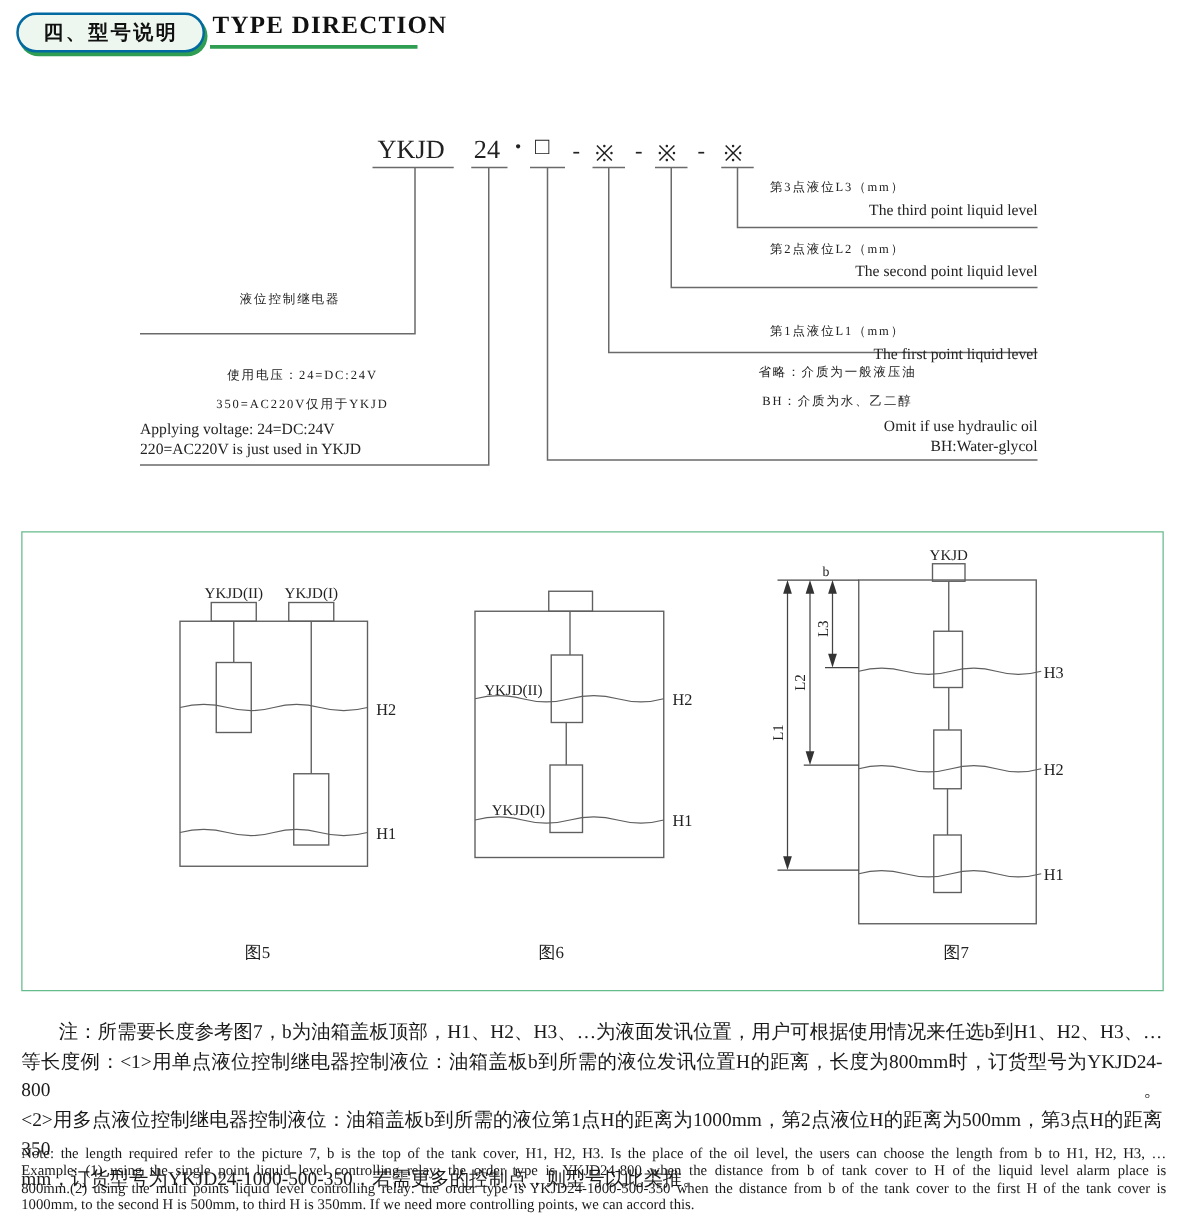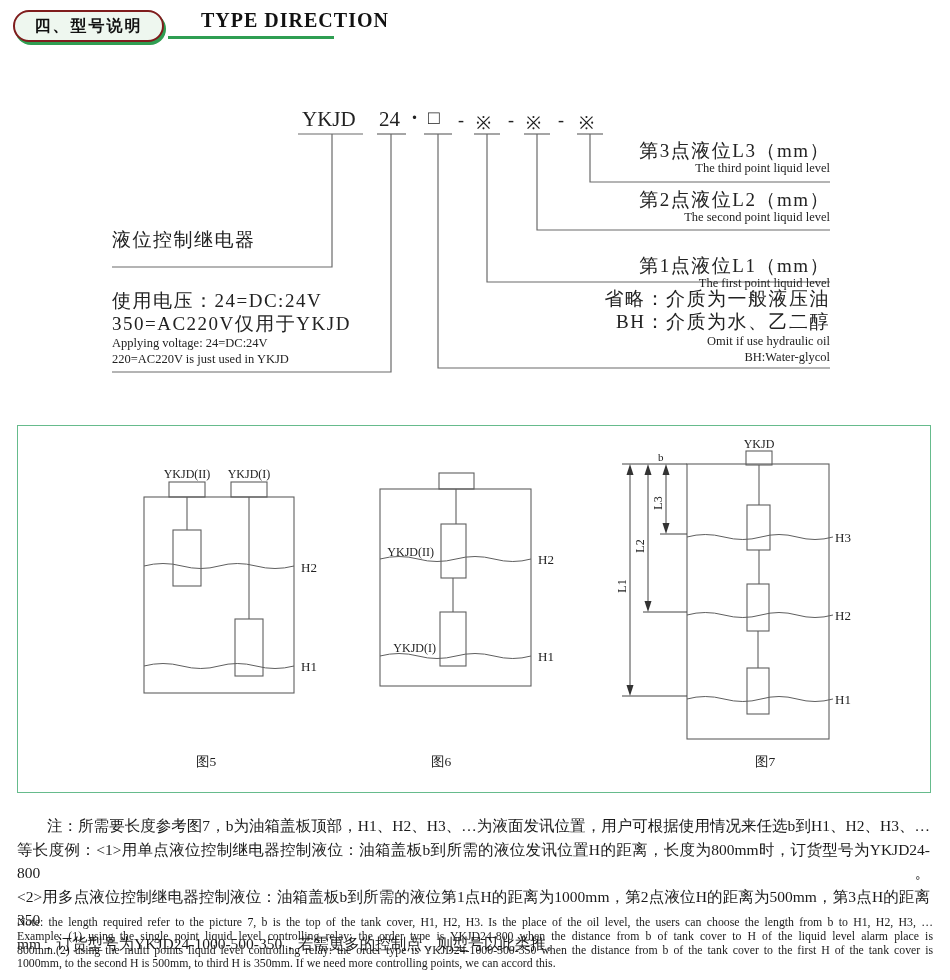--- a/index.html
+++ b/index.html
@@ -2,36 +2,36 @@
 <html><head>
 <meta charset="utf-8">
 <style>
   html,body{margin:0;padding:0;background:#ffffff;}
   .page{position:relative;width:950px;height:980px;background:#fff;overflow:hidden;
         font-family:"Liberation Serif",serif;color:#1f1f1f;}
   .abs{position:absolute;}
 
   
   .stadium{position:absolute;left:13px;top:10px;width:147px;height:28px;
-           border:2px solid #7f1d1d;border-radius:16px;background:#eef7ef;
+           border:2px solid #0369a1;border-radius:16px;background:#eef7ef;
            box-shadow:2px 3px 0 #2f9e52;display:flex;align-items:center;justify-content:center;}
   .stadium span{font-size:16px;font-weight:bold;letter-spacing:2px;color:#111;
                 font-family:"Liberation Sans",sans-serif;}
   .title-en{position:absolute;left:170px;top:9px;font-size:20px;font-weight:bold;
-            letter-spacing:1px;color:#111;margin-left:31px;}
+            letter-spacing:1px;color:#111;}
   .title-rule{position:absolute;left:168px;top:36px;width:166px;height:3px;background:#2f9e52;}
 
   
   .seg{position:absolute;font-size:21px;color:#222;}
   .seg.sym{font-size:18px;top:110px;}
 
   .connector-svg{position:absolute;left:0;top:0;width:950px;height:980px;pointer-events:none;}
 
   
-  .cn-line{font-size:19px;letter-spacing:1.5px;line-height:19px;color:#222;}
+  .cn-line{font-size:10px;letter-spacing:1.5px;line-height:19px;color:#222;text-align:center;}
   .cn-line.sp{line-height:23px;}
   .en-line{font-size:12.5px;line-height:16px;color:#222;}
   .blk-right{text-align:right;}
 
   
   .figpanel{position:absolute;left:17px;top:425px;width:912px;height:366px;
             border:1px solid #66bb8c;background:#fff;}
   .figpanel svg{display:block;width:100%;height:100%;}
 
   

